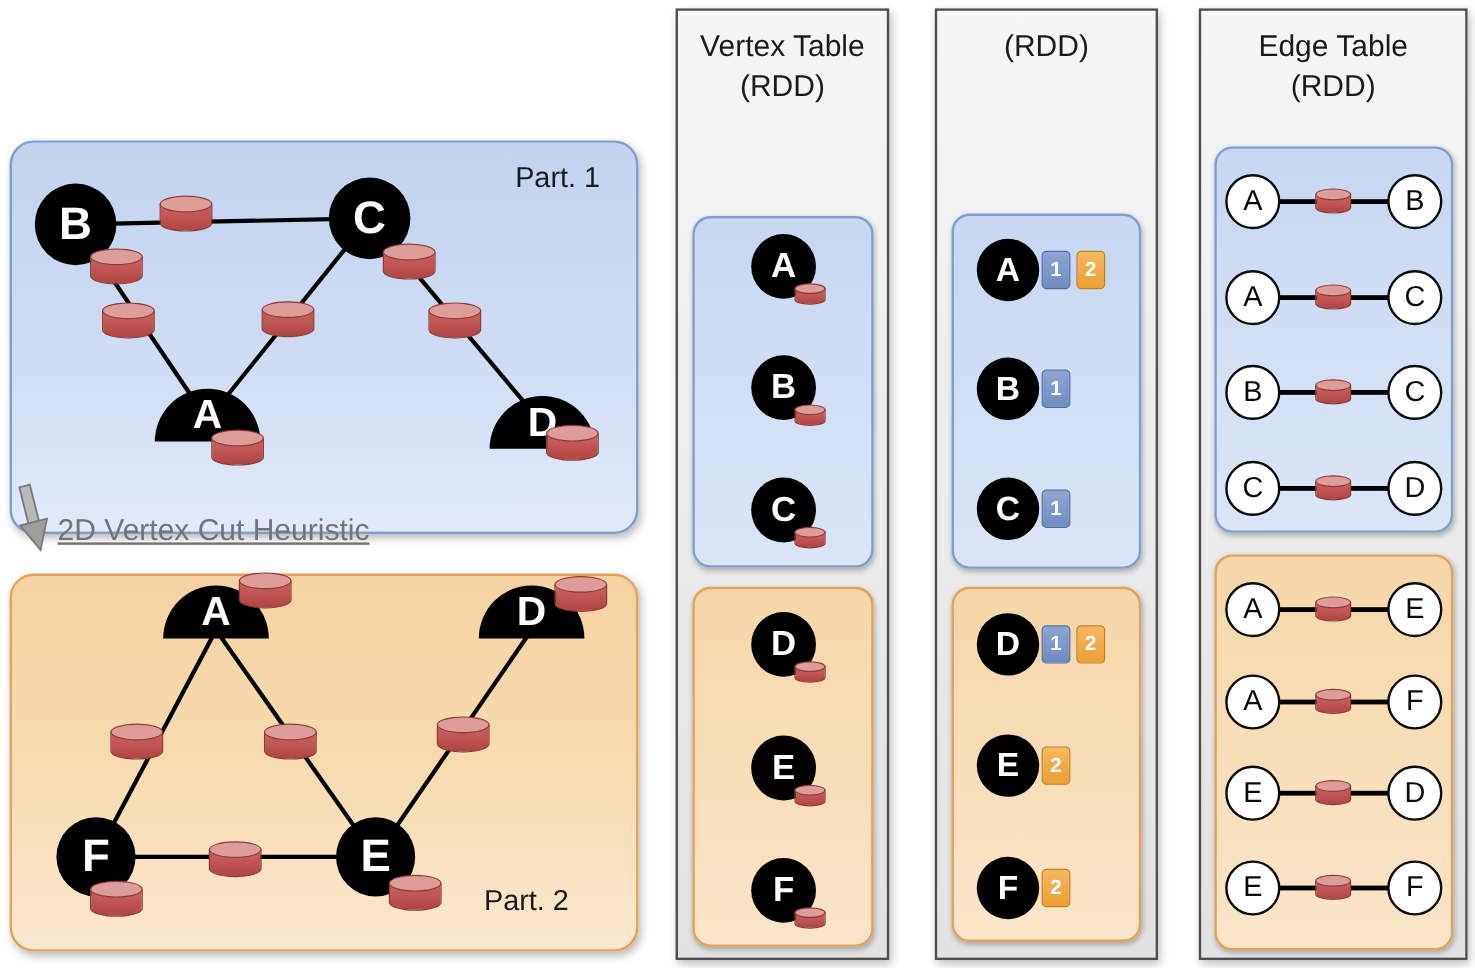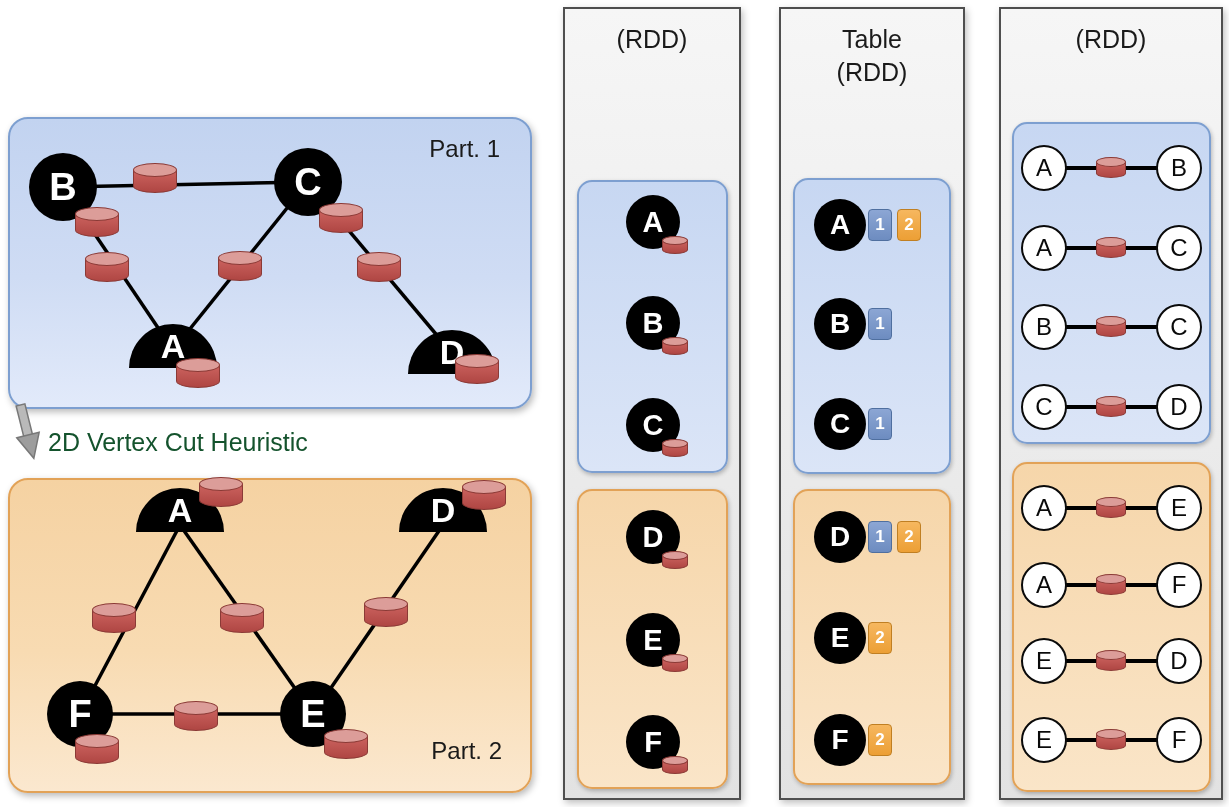--- a/index.html
+++ b/index.html
@@ -1,20 +1,20 @@
 <!DOCTYPE html>
 <html><head>
 <meta charset="utf-8">
 <style>
   * { margin:0; padding:0; box-sizing:border-box; }
   body { font-family:"Liberation Sans", sans-serif; background:#fff; }
   #canvas { position:relative; width:1229px; height:807px; background:#fff; overflow:hidden; }
 
   .page-title { position:absolute; left:62px; top:46px; font-size:27px; color:#111; }
-  .cut-label  { position:absolute; left:48px; top:428px; font-size:25px; color:#14532d; }
+  .cut-label  { position:absolute; left:48px; top:428px; font-size:25px; color:#737373;text-decoration:underline; }
   .plabel { position:absolute; font-size:24px; color:#1a1a1a; }
 
   
   .pbox { position:absolute; border-radius:20px; z-index:0; box-shadow:2px 3px 7px rgba(0,0,0,.28); }
   .pbox.blue   { background:linear-gradient(180deg,#c2d3f0 0%,#cfdcf4 55%,#e2eafa 100%); border:2px solid #7d9fd0; }
   .pbox.orange { background:linear-gradient(180deg,#f5d2a2 0%,#f8dbb2 55%,#fbe8cf 100%); border:2px solid #e2a257; }
 
   
   svg.edges { position:absolute; left:0; top:0; z-index:1; pointer-events:none; }
   svg.edges line { stroke:#000; stroke-width:3.5; }
@@ -66,26 +66,26 @@
         color:#0a0a0a; z-index:2; }
 
   svg.cut-arrow { position:absolute; z-index:2; }
 </style>
 </head>
 <body>
 
 <div id="canvas">
 
 
-  <div class="pbox blue" style="left:8px;top:117px;width:524px;height:292px">
+  <div class="pbox blue" style="left:8px;top:117px;width:524px;height:328px">
     <span class="plabel" style="right:30px;top:16px">Part. 1</span>
   </div>
 
   <div class="pbox orange" style="left:8px;top:478px;width:524px;height:315px">
-    <span class="plabel" style="right:28px;bottom:26px">Part. 2</span>
+    <span class="plabel" style="right:56px;bottom:26px">Part. 2</span>
   </div>
 
   <svg class="edges" width="1229" height="807" viewBox="0 0 1229 807">
     <line x1="63" y1="187" x2="308" y2="182"></line>
     <line x1="63" y1="187" x2="173" y2="350"></line>
     <line x1="308" y1="182" x2="173" y2="350"></line>
     <line x1="308" y1="182" x2="451" y2="352"></line>
     <line x1="180" y1="525" x2="80" y2="714"></line>
     <line x1="180" y1="525" x2="313" y2="714"></line>
     <line x1="443" y1="525" x2="313" y2="714"></line>
@@ -170,20 +170,21 @@
   <div class="cyl lg" style="left:364px;top:597px">
       <i class="ct"></i>
       <i class="cb"></i>
     </div>
   <div class="cyl lg" style="left:174px;top:701px">
       <i class="ct"></i>
       <i class="cb"></i>
     </div>
 
   <div class="col" style="left:563px;top:7px;width:178px;height:793px">
+    <div>Vertex Table</div>
     <div>(RDD)</div>
   </div>
   <div class="ibox blue" style="left:577px;top:180px;width:151px;height:293px"></div>
   <div class="ibox orange" style="left:577px;top:489px;width:151px;height:300px"></div>
 
   <div class="vx vt" style="left:626px;top:195px">A</div>
   <div class="cyl sm" style="left:662px;top:236px">
       <i class="ct"></i>
       <i class="cb"></i>
     </div>
@@ -207,21 +208,20 @@
       <i class="ct"></i>
       <i class="cb"></i>
     </div>
   <div class="vx vt" style="left:626px;top:715px">F</div>
   <div class="cyl sm" style="left:662px;top:756px">
       <i class="ct"></i>
       <i class="cb"></i>
     </div>
 
   <div class="col" style="left:779px;top:7px;width:186px;height:793px">
-    <div>Table</div>
     <div>(RDD)</div>
   </div>
   <div class="ibox blue" style="left:793px;top:178px;width:158px;height:296px"></div>
   <div class="ibox orange" style="left:793px;top:489px;width:158px;height:296px"></div>
 
   <div class="vx rt" style="left:814px;top:199px">A</div>
   <div class="rbox blue" style="left:868px;top:209px">1</div>
   <div class="rbox orange" style="left:897px;top:209px">2</div>
 
   <div class="vx rt" style="left:814px;top:298px">B</div>
@@ -234,20 +234,21 @@
   <div class="rbox blue" style="left:868px;top:521px">1</div>
   <div class="rbox orange" style="left:897px;top:521px">2</div>
 
   <div class="vx rt" style="left:814px;top:612px">E</div>
   <div class="rbox orange" style="left:868px;top:622px">2</div>
 
   <div class="vx rt" style="left:814px;top:714px">F</div>
   <div class="rbox orange" style="left:868px;top:724px">2</div>
 
   <div class="col" style="left:999px;top:7px;width:224px;height:793px">
+    <div>Edge Table</div>
     <div>(RDD)</div>
   </div>
   <div class="ibox blue" style="left:1012px;top:122px;width:199px;height:322px"></div>
   <div class="ibox orange" style="left:1012px;top:462px;width:199px;height:330px"></div>
 
   <div class="erow" style="left:1021px;top:145px">
     <i class="eline"></i>
     <div class="wv" style="left:0">A</div>
     <div class="cyl md" style="left:75px;top:12px">
         <i class="ct"></i>

